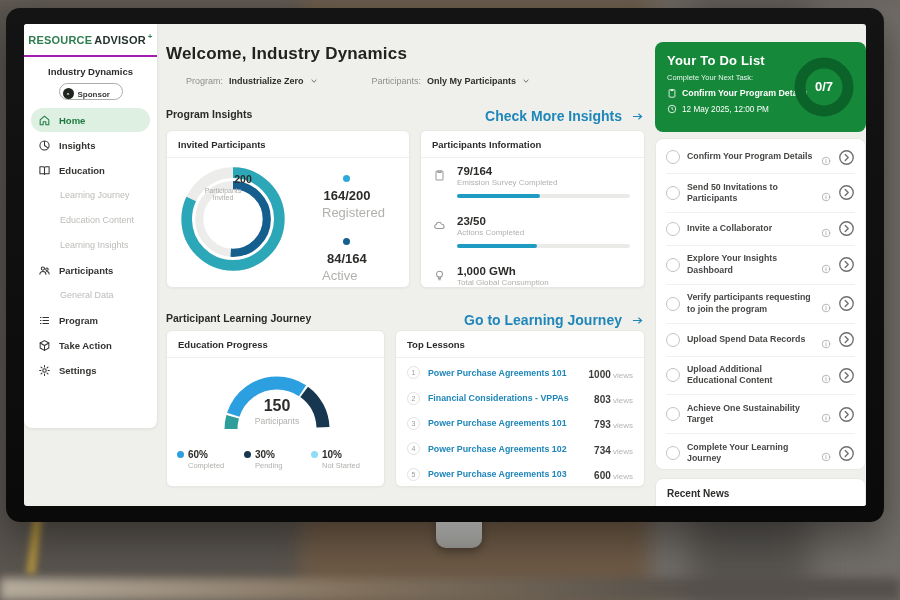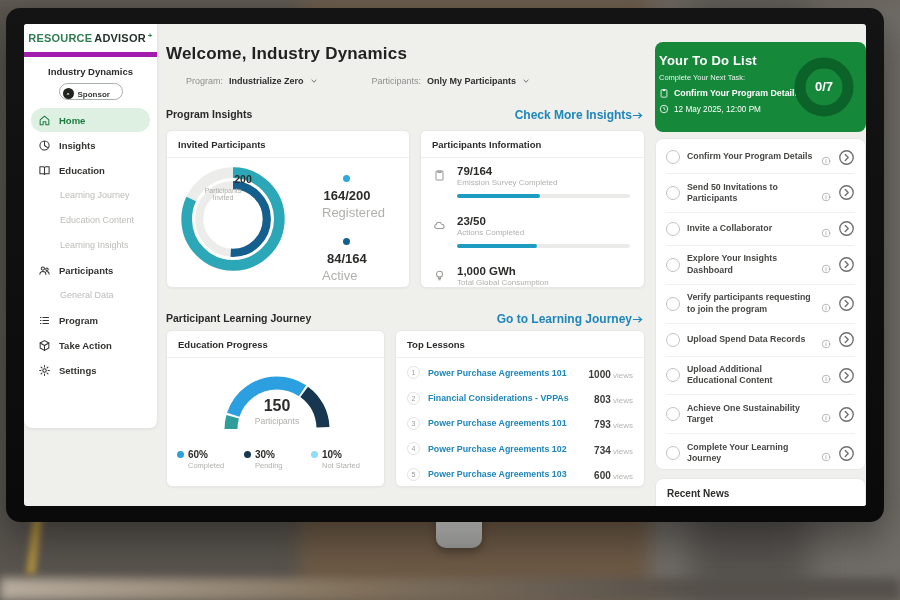--- a/index.html
+++ b/index.html
@@ -23,21 +23,21 @@
              background:linear-gradient(#141414,#0a0a0a); border-radius:14px;
              box-shadow:0 16px 42px rgba(0,0,0,.4); }
   .screen { position:absolute; left:18px; top:16px; width:842px; height:482px;
             background:#efefec; border-radius:3px; overflow:hidden; }
 
   
   .sidebar { position:absolute; left:0; top:0; width:134px; height:404px;
              background:#fff; border-right:1px solid #e6e6e3; border-radius:0 0 8px 8px;
              box-shadow:0 2px 3px rgba(0,0,0,.05); }
   .logo { height:33px; display:flex; align-items:center; justify-content:center;
-          gap:2px; border-bottom:5px solid #a21caf; font-size:11px; font-weight:bold;
+          gap:2px; border-bottom:2px solid #a21caf; font-size:11px; font-weight:bold;
           letter-spacing:.2px; }
   .logo .p1 { color:#2e7d4f; } .logo .p2 { color:#25332c; }
   .logo .plus { color:#2e7d4f; font-size:8px; vertical-align:super; margin-top:-6px; }
   .org { text-align:center; font-size:9.5px; font-weight:bold; color:#2c2c2a; margin-top:9px; }
   .badge { margin:6px auto 8px; width:64px; height:17px; border:1px solid #a8afaa;
            border-radius:10px; display:flex; align-items:flex-end; gap:4px;
            padding:0 6px 0 3px; background:#fff; }
   .badge .dot { width:11px; height:11px; border-radius:50%; background:#20241f;
                 display:flex; align-items:center; justify-content:center; }
   .badge .dot svg { width:6px; height:6px; }
@@ -52,22 +52,22 @@
   
   .main { position:absolute; left:142px; top:0; width:479px; height:482px; }
   .welcome { position:absolute; left:0; top:20px; font-size:17px; font-weight:bold;
              color:#222220; letter-spacing:.2px; }
   .filters { position:absolute; left:0; top:52px; display:flex; gap:34px; }
   .filter { display:flex; align-items:center; gap:6px; font-size:9px; color:#8f8f8c; cursor:pointer;padding-left:20px; }
   .filter b { color:#2e2e2c; font-size:9px; }
   .chev { width:8px; height:8px; display:inline-block; }
   .chev svg { width:8px; height:8px; }
   .sect { position:absolute; font-size:10.5px; font-weight:bold; color:#2a2a28; }
-  .sect-link { position:absolute; font-size:12px; font-weight:bold; color:#1f86ba;
-               display:flex; align-items:center; gap:0; cursor:pointer; }
+  .sect-link { position:absolute; font-size:14px; font-weight:bold; color:#1f86ba;
+               display:flex; align-items:center; gap:10px; cursor:pointer; }
   .sect-link svg { width:11px; height:9px; }
   .card { position:absolute; background:#fff; border:1px solid #e7e7e4; border-radius:6px;
           box-shadow:0 1px 2px rgba(0,0,0,.04); }
   .card-title { font-size:9.5px; font-weight:bold; color:#2c2c2a;
                 padding:8px 11px 7px; border-bottom:1px solid #eeeeec; }
 
   
   .donut-wrap { position:absolute; left:10px; top:32px; width:112px; height:112px; }
   .donut-center { position:absolute; left:0; top:42px; width:112px; text-align:center; }
   .donut-center .v { font-size:10.5px; font-weight:bold; color:#2c2c2a;padding-left:40px; }
@@ -107,21 +107,21 @@
                   font-size:7px; color:#9a9a97; display:flex; align-items:center; justify-content:center; }
   .lesson .t { font-size:8.8px; font-weight:bold; color:#1f86ba; cursor:pointer;
                white-space:nowrap; overflow:hidden; }
   .lesson .views { margin-left:auto; white-space:nowrap; }
   .lesson .views b { font-size:10px; color:#3a3a38; }
   .lesson .views span { font-size:8px; color:#b5b5b2; }
 
   
   .right { position:absolute; left:631px; top:0; width:211px; height:482px; }
   .todo-head { position:absolute; left:0; top:18px; width:211px; height:90px;
-               background:#15883a; border-radius:8px; color:#fff; padding:11px 4px; }
+               background:#15883a; border-radius:8px; color:#fff; padding:11px 12px; }
   .todo-head .tt { font-size:13px; font-weight:bold; letter-spacing:.2px; }
   .todo-head .ts { font-size:7.5px; opacity:.9; margin-top:5px; }
   .todo-head .row { display:flex; align-items:center; gap:5px; margin-top:6px; }
   .todo-head .row svg { width:10px; height:10px; flex:none; }
   .todo-head .nt { font-size:8.8px; font-weight:bold; }
   .todo-head .due { font-size:8.2px; }
   .ring { position:absolute; right:10px; top:13px; width:64px; height:64px; }
   .ring .txt { position:absolute; left:0; top:24px; width:64px; text-align:center;
                font-size:13px; font-weight:bold; color:#fff; }
   .tasks-card { position:absolute; left:0; top:114px; width:211px; height:332px;

